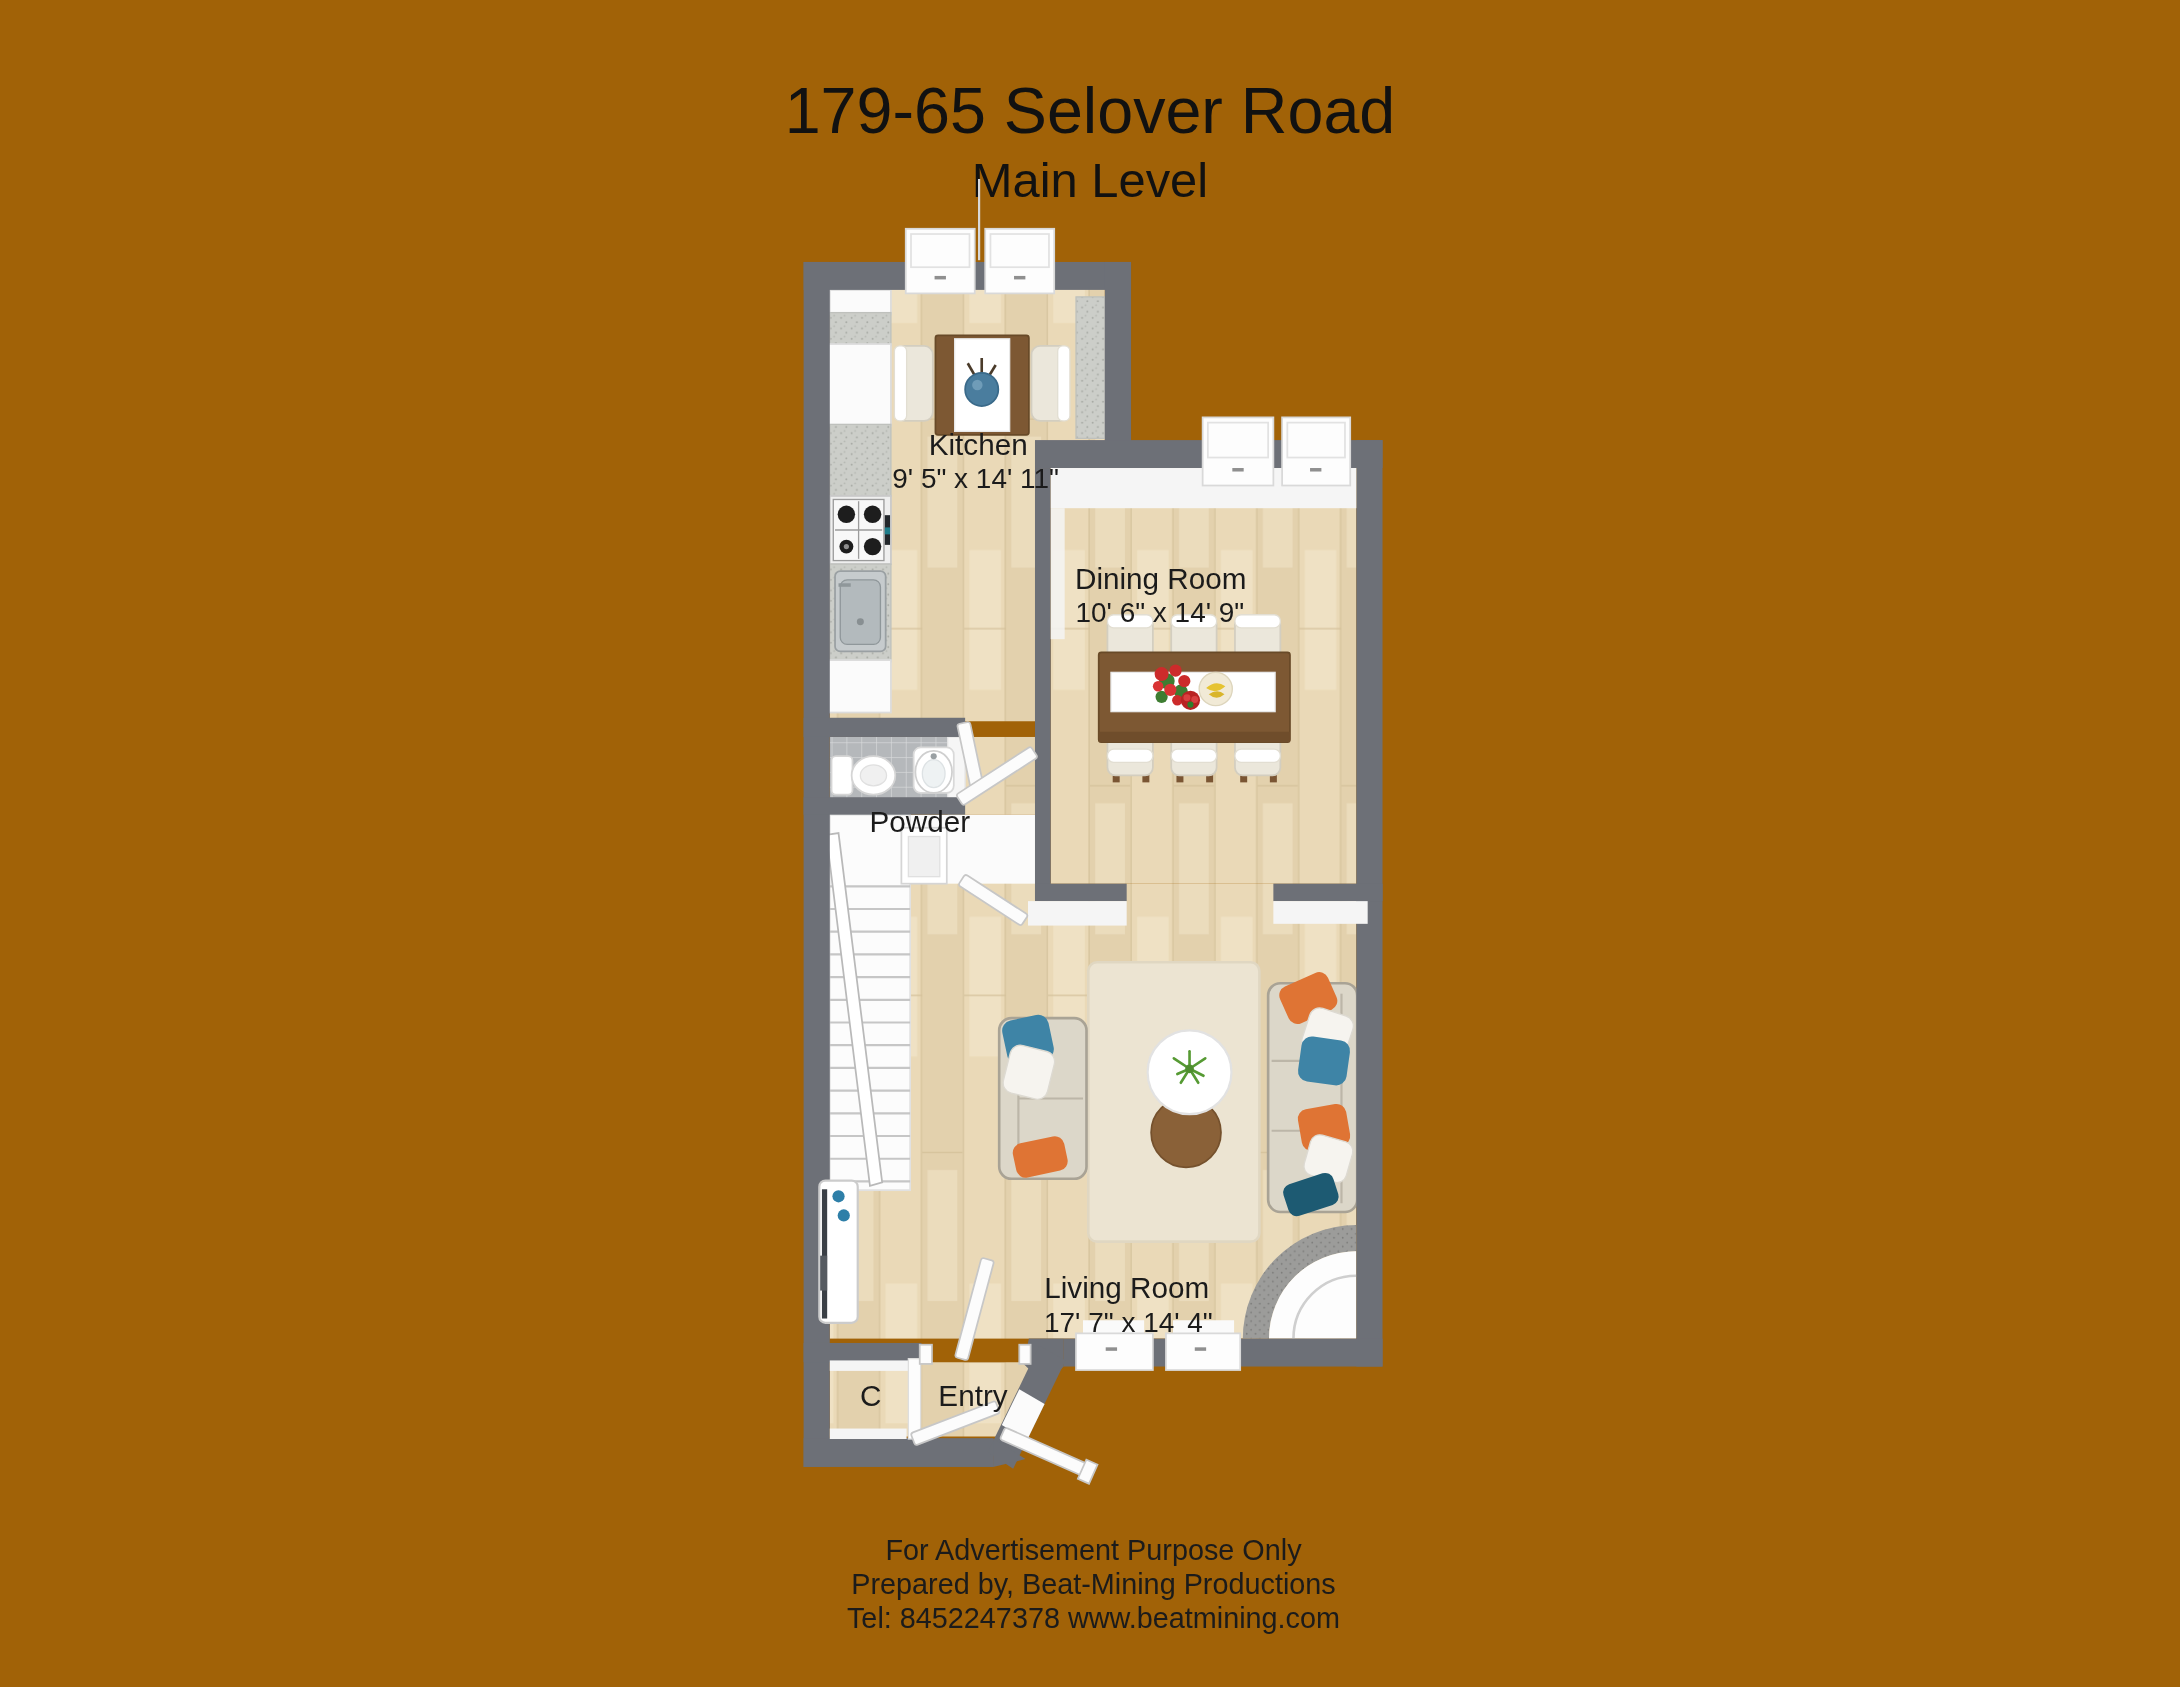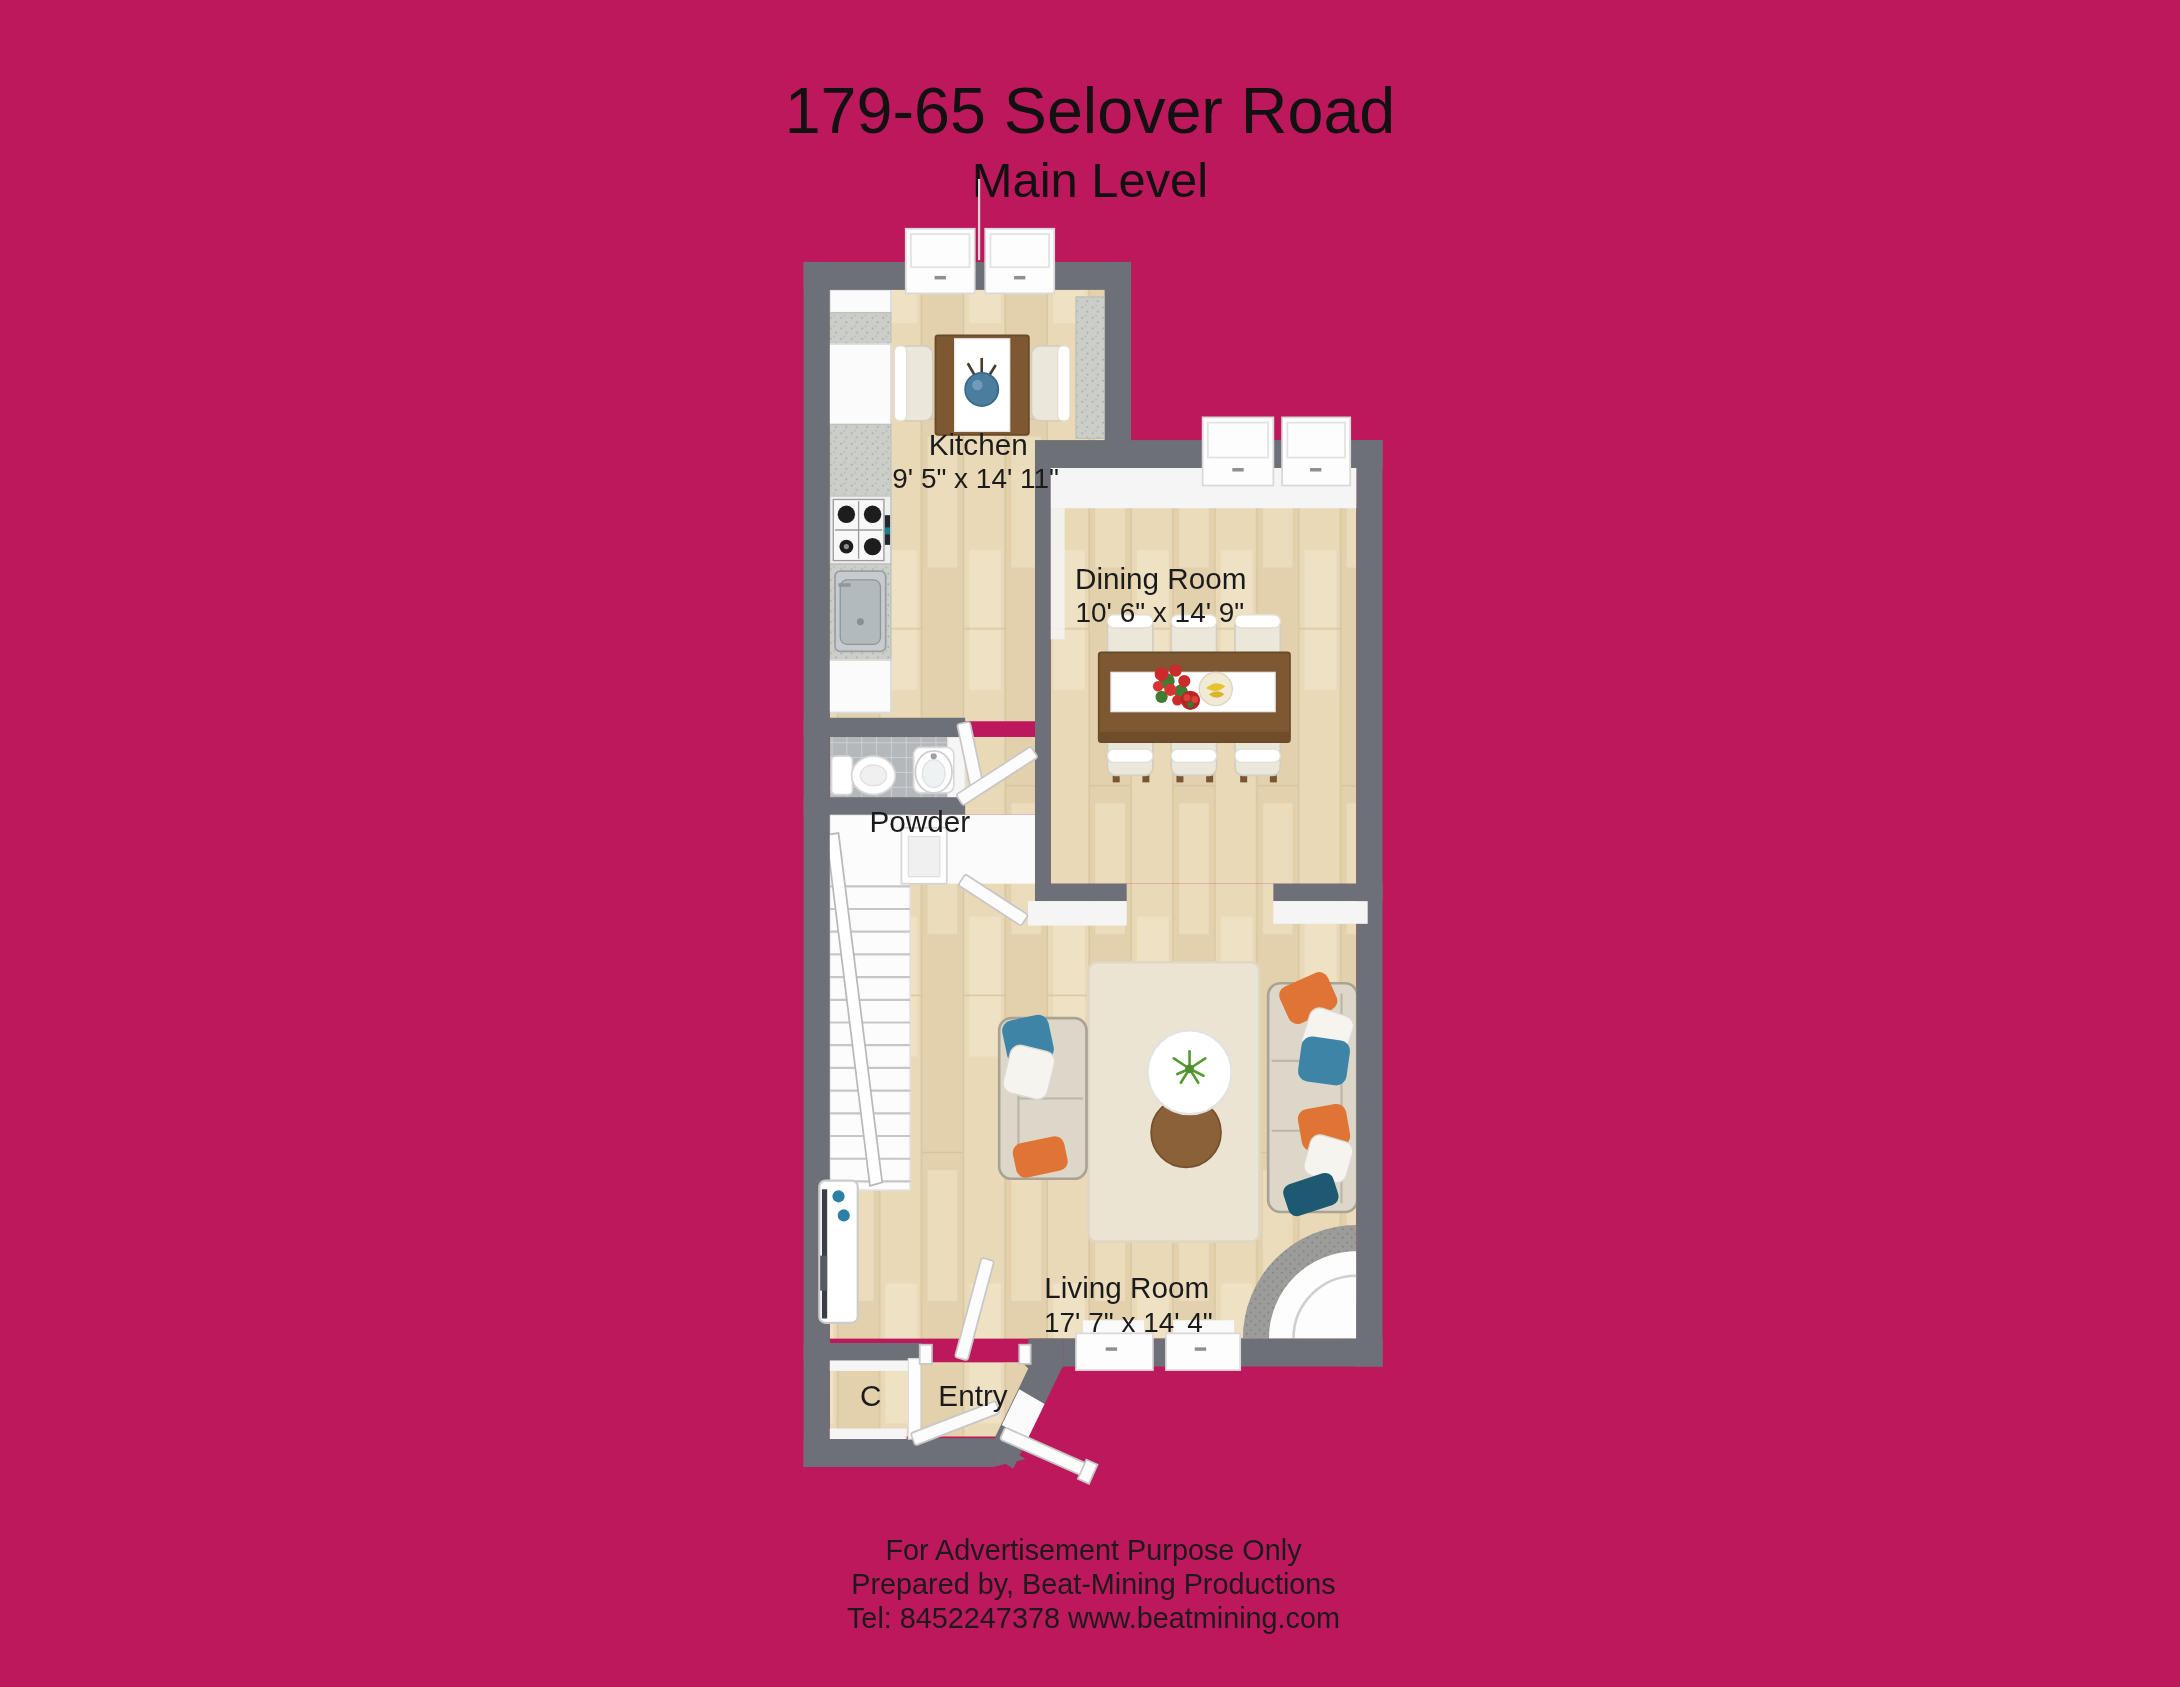--- a/index.html
+++ b/index.html
@@ -1,16 +1,16 @@
 <!DOCTYPE html>
 <html style="font-size:14px"><head>
 <meta charset="utf-8">
 <style>
   html,body{margin:0;padding:0;background:#ffffff;}
-  .stage{position:relative;width:2180px;height:1687px;background:#be185d;overflow:hidden;
+  .stage{position:relative;width:2180px;height:1687px;background:#a16207;overflow:hidden;
          font-family:"Liberation Sans", sans-serif;}
   svg{display:block;width:100%;height:100%;}
   .wall{fill:#6d7077;}
   .wface{fill:#f5f5f5;}
   .wood{fill:url(#woodpat);}
   .white{fill:#fdfdfd;stroke:#d9d9d9;stroke-width:2;}
   .cab{fill:#fbfbfb;stroke:#dcdcdc;stroke-width:2;}
   .speck{fill:url(#speckpat);stroke:#bfc1bd;stroke-width:1.5;}
   .door{fill:#fcfcfc;stroke:#c7c7c7;stroke-width:2;}
   .tablewood{fill:#7d5833;stroke:#684a28;stroke-width:2;}

